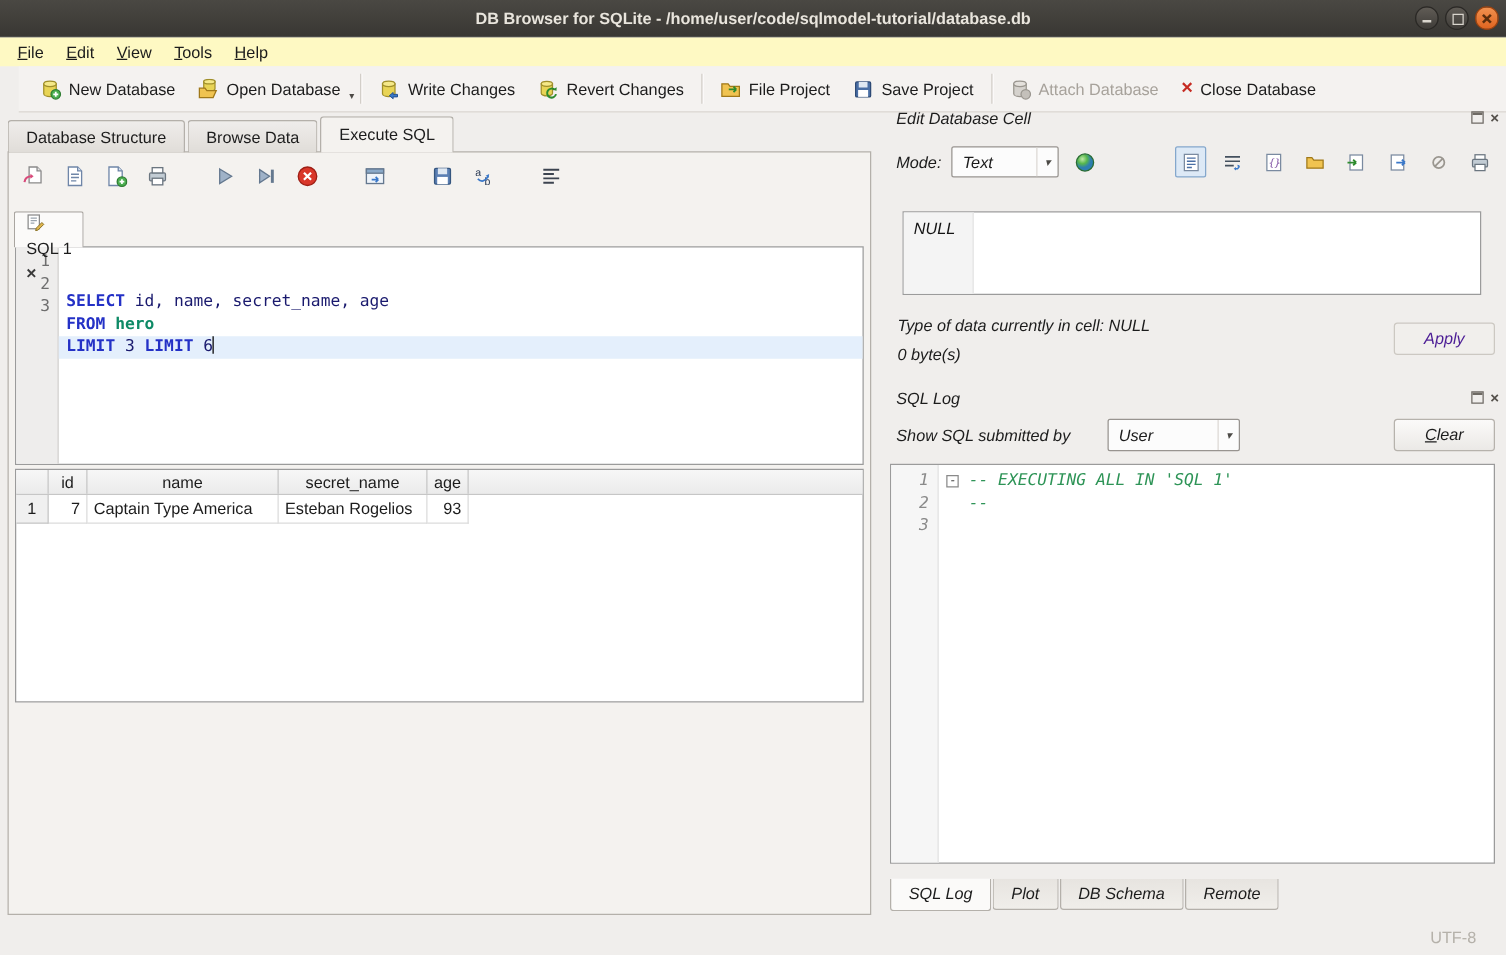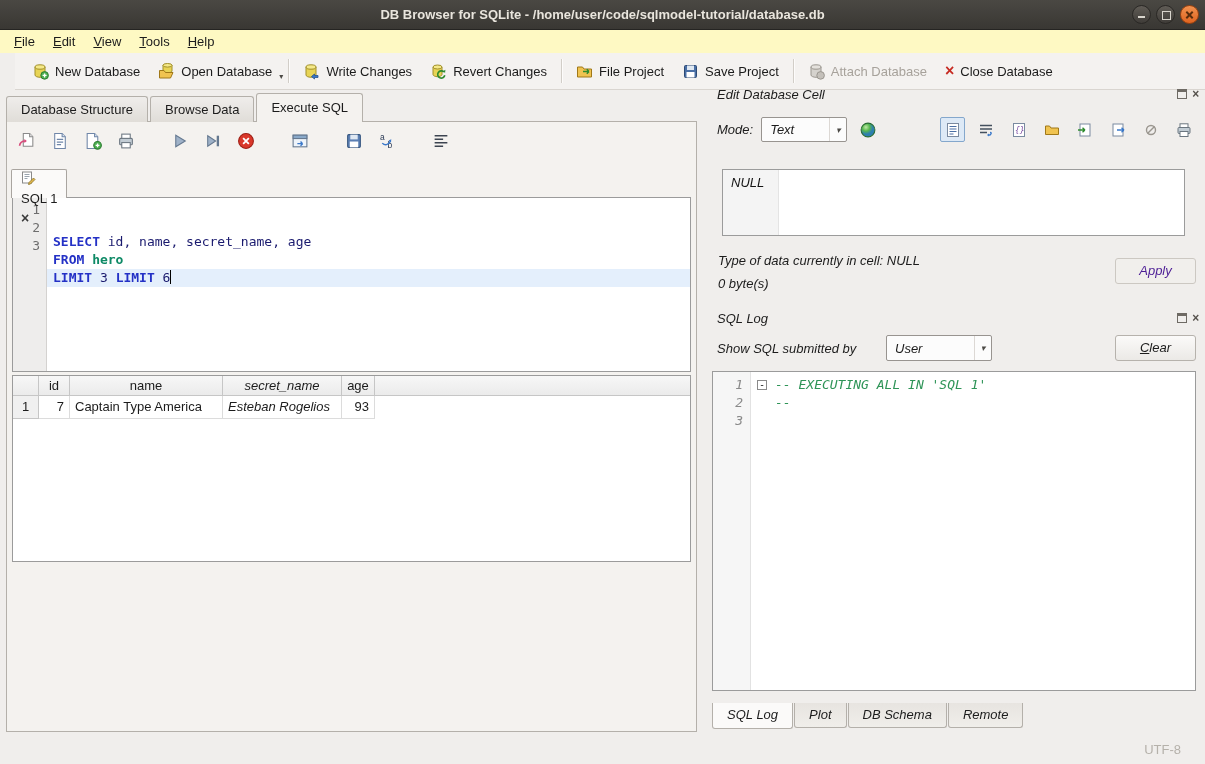--- a/index.html
+++ b/index.html
@@ -77,21 +77,21 @@
   .grid { position:absolute; left:5px; top:253px; width:679px; height:187px;
     border:1px solid #9b9b9b; background:#fff; }
   .grid-header { display:flex; height:20px; background:linear-gradient(#f7f7f7,#ebebeb);
     border-bottom:1px solid #c6c6c6; }
   .gh-cell { border-right:1px solid #c6c6c6; text-align:center; line-height:19px; }
   .grid-row { display:flex; height:23px; }
   .gr-num { width:26px; background:#f0f0f0; border-right:1px solid #c6c6c6;
     border-bottom:1px solid #c6c6c6; text-align:center; line-height:22px; }
   .gr-cell { border-right:1px solid #dcdcdc; border-bottom:1px solid #dcdcdc;
     padding:0 5px; line-height:22px; white-space:nowrap; overflow:hidden; }
-  .w-id { width:31px; } .w-name { width:153px; } .w-secret { width:119px;font-style:italic; } .w-age { width:33px; }
+  .w-id { width:31px; } .w-name { width:153px; } .w-secret { width:119px; } .w-age { width:33px; }
   .num-cell { text-align:right; }
 
   .msgbox { position:absolute; left:5px; top:447px; width:679px; height:158px;
     border:1px solid #9b9b9b; background:#fff; color:#8c8c8c;
     font-family:"DejaVu Sans Mono", monospace; font-size:13px; padding:5px 8px; }
 
   
   .dock { position:absolute; left:705px; top:84px; width:500px; height:646px;font-style:italic; }
   .dock-title { position:absolute; left:12px; font-size:13px; color:#1c1c1c; }
   .mini-icons { position:absolute; right:6px; display:flex; gap:5px; align-items:center; }

